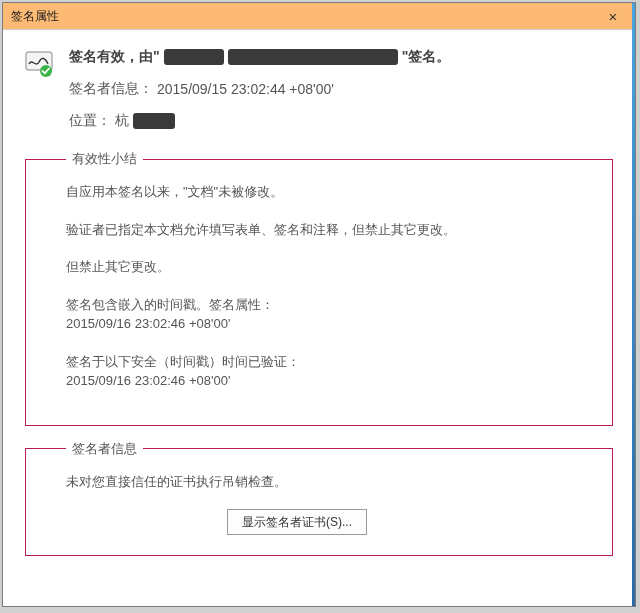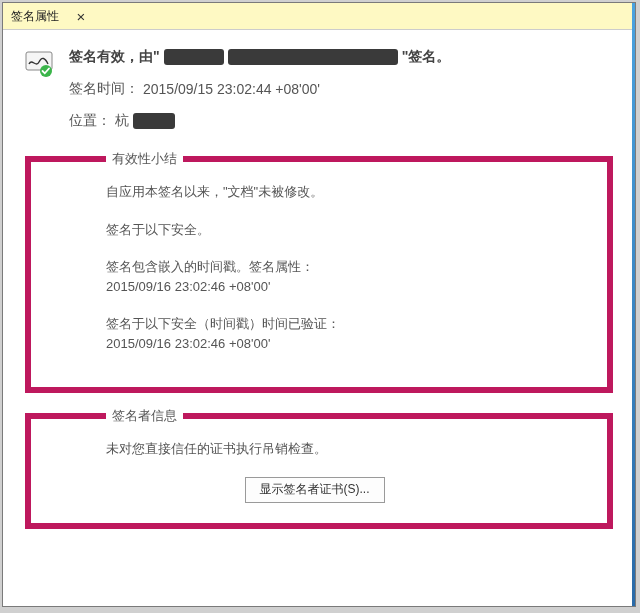--- a/index.html
+++ b/index.html
@@ -1,28 +1,28 @@
 <!DOCTYPE html>
 <html><head>
 <meta charset="utf-8">
 <style>
   html,body{margin:0;padding:0;width:640px;height:613px;background:#d0d0d0;font-family:"Microsoft YaHei","SimSun",sans-serif;font-size:13px;color:#555;overflow:hidden}
   .window{position:relative;width:634px;height:605px;background:#fff;border:1px solid #7a7a7a;margin:2px;box-sizing:border-box}
-  .titlebar{display:flex;align-items:center;justify-content:flex-start;height:26px;background:#fef9c3;border-bottom:1px solid #ccc;padding:0 0 0 8px}
+  .titlebar{display:flex;align-items:center;justify-content:space-between;height:26px;background:#fdba74;border-bottom:1px solid #ccc;padding:0 0 0 8px}
   .titlebar .title{font-size:12px;color:#222}
   .closebtn{width:44px;height:26px;display:flex;align-items:center;justify-content:center;font-size:15px;color:#333;cursor:pointer}
   .body{padding:18px 22px 0 22px}
   .toprow{display:flex;align-items:flex-start;gap:16px}
   .sigicon{width:28px;height:28px;position:relative;margin-top:2px}
   .sigicon svg{display:block}
   .headerlines{flex:1}
   .line{margin:0 0 14px 0;font-size:14px;color:#555;display:flex;align-items:center;flex-wrap:wrap;gap:4px}
   .line b{font-weight:700;color:#444}
   .redact{display:inline-block;height:16px;background:#3a3a3a;border-radius:3px}
-  fieldset{border:6px solid #be185d;margin:6px 0 14px 0;padding:14px 20px 16px 75px;font-size:13px;color:#555}
+  fieldset{border:1px solid #be185d;margin:6px 0 14px 0;padding:14px 20px 16px 40px;font-size:13px;color:#555}
   fieldset legend{padding:0 6px;font-size:13px;color:#555}
   fieldset .fline{margin:0 0 18px 0;line-height:1.5}
   fieldset .fline:last-child{}
   button.win{min-width:104px;height:26px;padding:0 14px;background:#fdfdfd;border:1px solid #9a9a9a;font-size:12px;color:#333;font-family:inherit;cursor:pointer}
   .certbtn-row{text-align:center;margin:8px 0 4px -64px}
   .watermark{position:absolute;right:4px;bottom:-2px;font-size:12px;color:#777;background:rgba(255,255,255,0.85);padding:1px 4px}
   .wm-logo{display:inline-flex;width:14px;height:14px;border:1px solid #999;border-radius:3px;align-items:center;justify-content:center;font-size:10px;color:#c33;margin-right:2px;vertical-align:middle}
   .edge{position:absolute;right:0;top:0;bottom:0;width:3px;background:linear-gradient(#4aa3e0,#2a6aa8)}
 </style>
 </head>
@@ -45,35 +45,36 @@
         </svg>
       </div>
       <div class="headerlines">
         <div class="line">
           <b>签名有效，由"</b>
           <span class="redact" style="width:60px"></span>
           <span class="redact" style="width:170px"></span>
           <b>"签名。</b>
         </div>
         <div class="line">
-          <span>签名时间：</span>
+          <span>签名者信息：</span>
           <span>2015/09/15 23:02:44 +08'00'</span>
         </div>
         <div class="line">
           <span>位置：</span>
           <span>杭</span>
           <span class="redact" style="width:42px"></span>
         </div>
       </div>
     </div>
 
     <fieldset>
       <legend>有效性小结</legend>
       <div class="fline">自应用本签名以来，"文档"未被修改。</div>
-      <div class="fline">签名于以下安全。</div>
+      <div class="fline">验证者已指定本文档允许填写表单、签名和注释，但禁止其它更改。</div>
+      <div class="fline">但禁止其它更改。</div>
       <div class="fline">
         <span>签名包含嵌入的时间戳。签名属性：</span><br>
         <span>2015/09/16 23:02:46 +08'00'</span>
       </div>
       <div class="fline">
         <span>签名于以下安全（时间戳）时间已验证：</span><br>
         <span>2015/09/16 23:02:46 +08'00'</span>
       </div>
     </fieldset>
 

